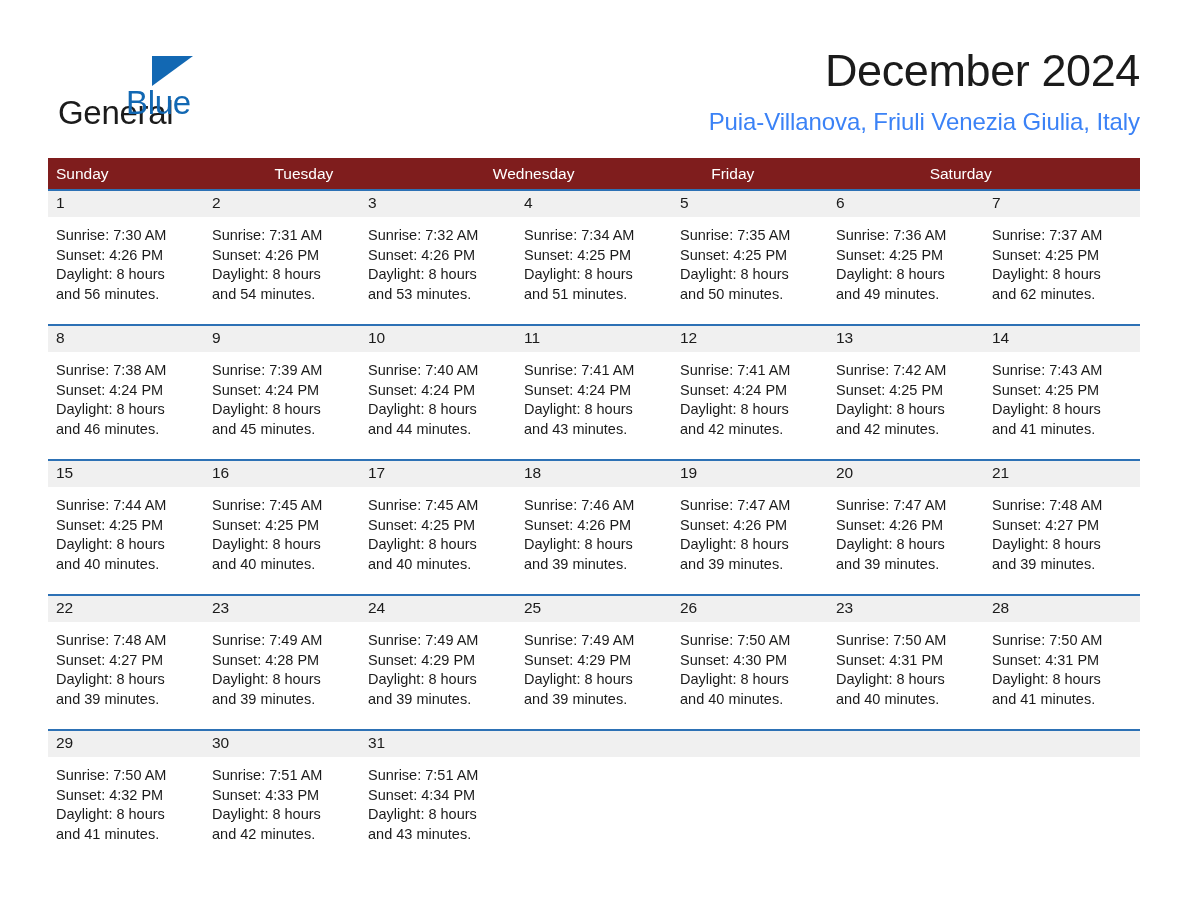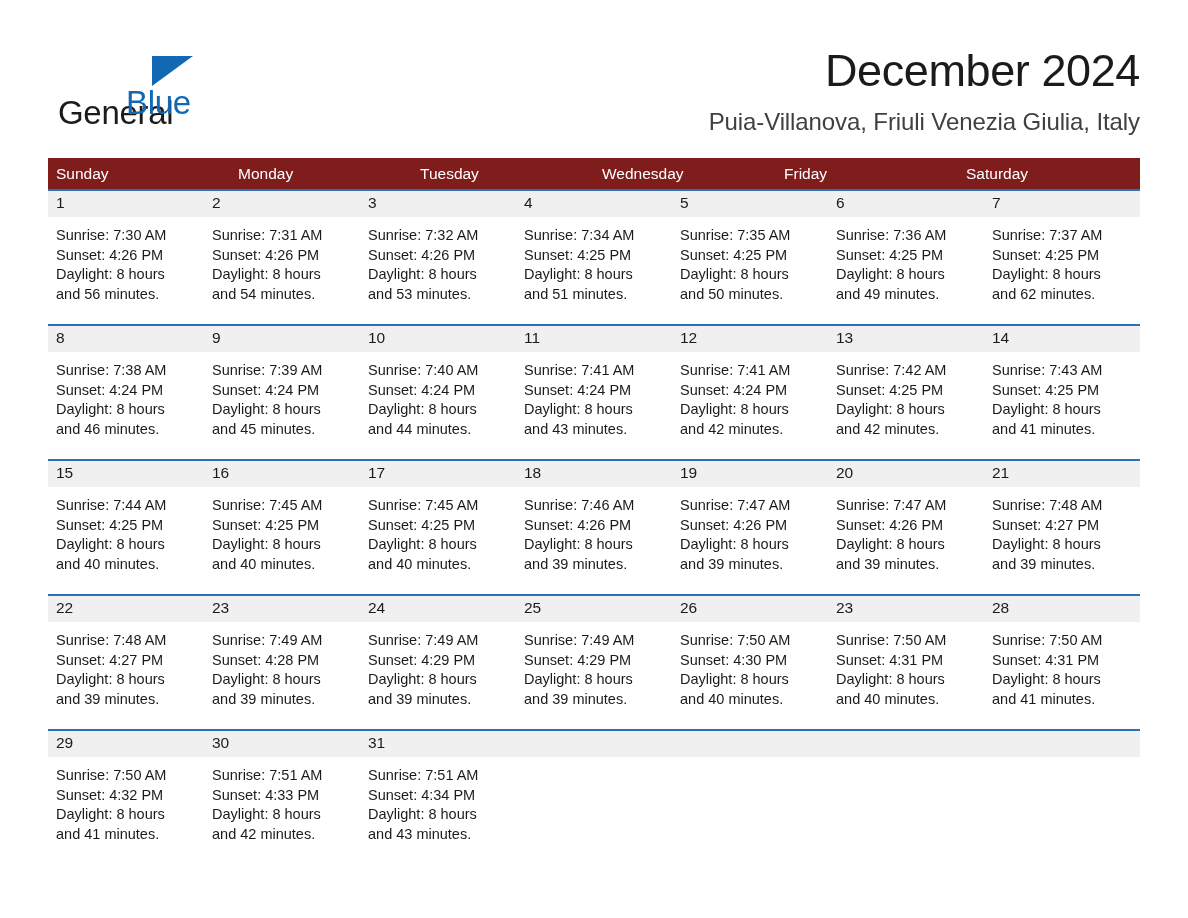--- a/index.html
+++ b/index.html
@@ -78,21 +78,21 @@
     line-height: 54px;
     color: #1b1b1b;
     font-weight: normal;
     margin: 0;
     letter-spacing: -0.4px;
     text-align: right;
   }
   .location {
     font-size: 24px;
     line-height: 32px;
-    color: #404040;
+    color: #3b82f6;
     margin: 8px 0 0 0;
     font-weight: normal;
     letter-spacing: -0.1px;
   }
 
   
   .calendar {
     position: absolute;
     left: 48px;
     top: 158px;
@@ -173,21 +173,20 @@
       <h1 class="month-title">December 2024</h1>
       <h2 class="location">Puia-Villanova, Friuli Venezia Giulia, Italy</h2>
     </div>
 
   </div>
 
   <div class="calendar">
 
     <div class="weekday-row">
       <div class="weekday">Sunday</div>
-      <div class="weekday">Monday</div>
       <div class="weekday">Tuesday</div>
       <div class="weekday">Wednesday</div>
       <div class="weekday">Friday</div>
       <div class="weekday">Saturday</div>
     </div>
 
     <div class="week-row">
       <div class="daynum-band"></div>
       <div class="week-cells">
         <div class="day-cell">

